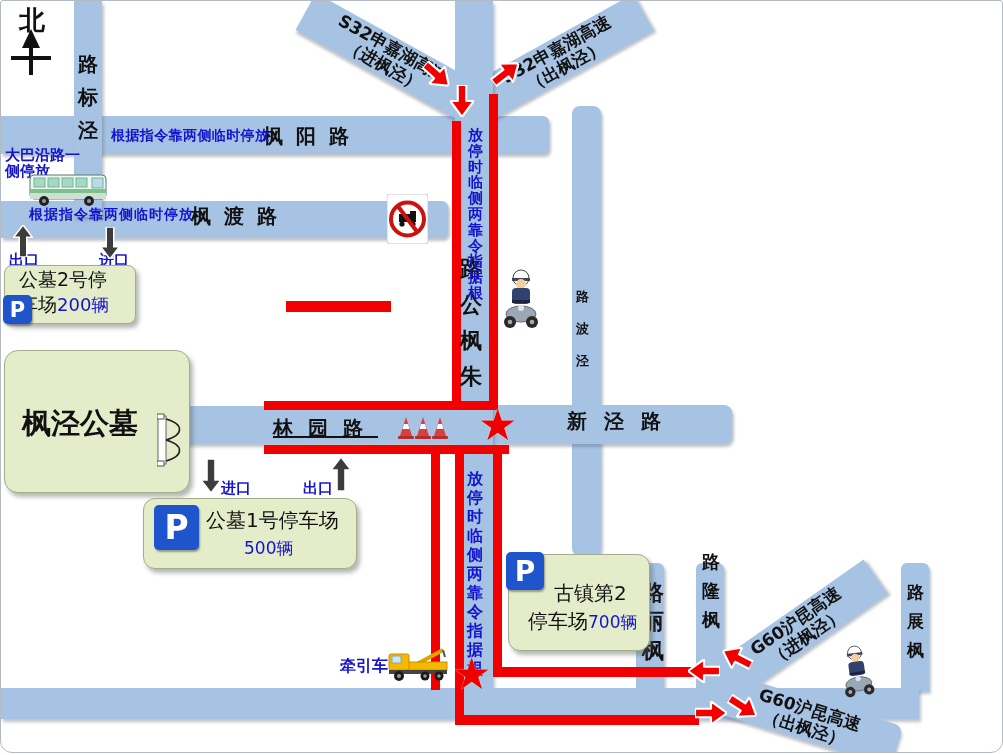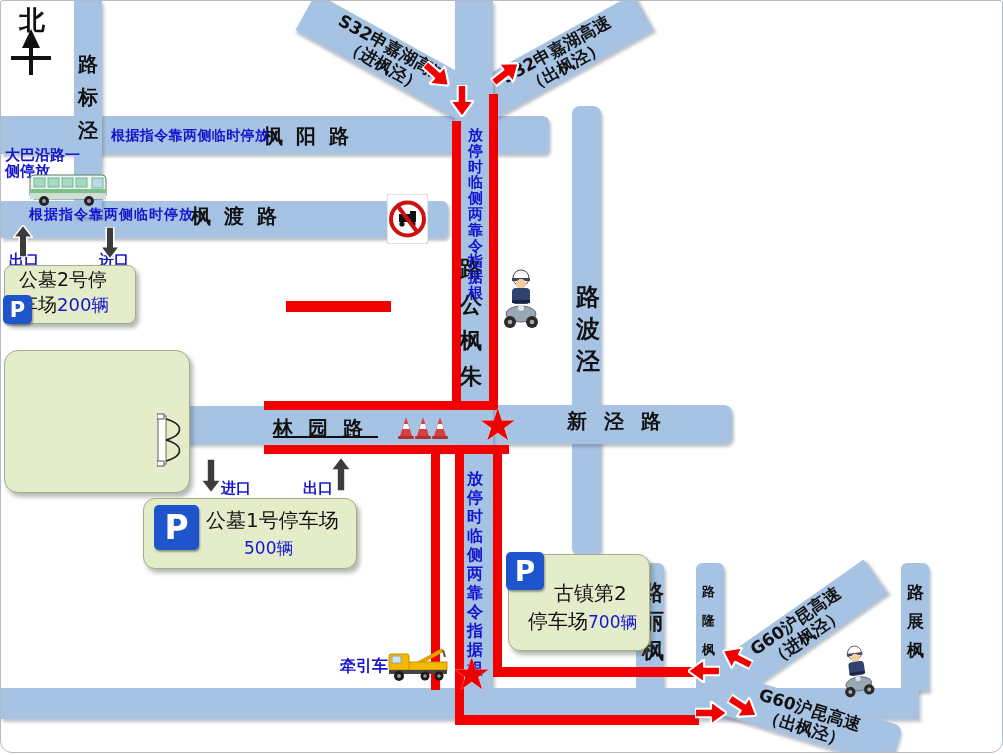--- a/index.html
+++ b/index.html
@@ -90,25 +90,25 @@
       <polygon points="23,0 14,19 32,19" fill="#111"></polygon>
       <rect x="21" y="13" width="4" height="33" fill="#111"></rect>
       <rect x="3" y="27" width="40" height="4" fill="#111"></rect>
     </svg>
   </div>
 
   <div class="vlabel" style="left:77px;top:47px;font-size:20px;line-height:33px;">路标泾</div>
   <div class="rlabel" style="left:262px;top:122px;letter-spacing:13px;">枫阳路</div>
   <div class="rlabel" style="left:190px;top:202px;letter-spacing:13px;">枫渡路</div>
   <div class="vlabel" style="left:459px;top:250px;font-size:22px;line-height:36px;">路公枫朱</div>
-  <div class="vlabel" style="left:575px;top:280px;font-size:24px;line-height:32px;">路波泾</div>
+  <div class="vlabel" style="left:575px;top:280px;font-size:13px;line-height:32px;">路波泾</div>
   <div class="rlabel" style="left:272px;top:414px;letter-spacing:15px;text-decoration:underline;">林园路</div>
   <div class="rlabel" style="left:566px;top:407px;letter-spacing:17px;">新泾路</div>
   <div class="vlabel" style="left:641px;top:577px;font-size:22px;line-height:29px;">路丽枫</div>
-  <div class="vlabel" style="left:701px;top:577px;font-size:13px;line-height:29px;font-family:Liberation Mono, monospace;">路隆枫</div>
+  <div class="vlabel" style="left:701px;top:546px;font-size:18px;line-height:29px;">路隆枫</div>
   <div class="vlabel" style="left:906px;top:577px;font-size:17px;line-height:29px;">路展枫</div>
 
   <div class="note" style="left:110px;top:126px;font-size:14px;letter-spacing:0.4px;">根据指令靠两侧临时停放</div>
   <div class="note" style="left:28px;top:205px;font-size:14px;letter-spacing:1px;">根据指令靠两侧临时停放</div>
   <div class="vnote" style="left:467px;top:127px;font-size:15px;line-height:15.8px;">放停时临侧两靠令指据根</div>
   <div class="vnote" style="left:466px;top:468px;font-size:16px;line-height:19px;">放停时临侧两靠令指据根</div>
   <div class="note" style="left:4px;top:146px;font-size:15px;line-height:16px;">
     <div>大巴沿路一</div>
     <div>侧停放</div>
   </div>
@@ -141,20 +141,21 @@
   </div>
 
   <div class="gbox" style="left:3px;top:264px;width:130px;height:57px;border-radius:8px;"></div>
   <div class="rlabel" style="left:18px;top:266px;font-size:19px;font-weight:normal;">公墓2号停</div>
   <div class="rlabel" style="left:18px;top:291px;font-size:19px;font-weight:normal;">
     <span>车场</span><span class="note" style="position:static;font-size:18px;font-weight:normal;">200辆</span>
   </div>
   <div class="picon" style="left:2px;top:294px;width:29px;height:29px;font-size:21px;">P</div>
 
   <div class="gbox" style="left:3px;top:349px;width:184px;height:141px;border-radius:14px;"></div>
+  <div class="rlabel" style="left:21px;top:403px;font-size:29px;">枫泾公墓</div>
   <div class="icon" style="left:156px;top:412px;">
     <svg width="38" height="54" viewBox="0 0 38 54">
       <rect x="1" y="3" width="8" height="48" fill="#fff" stroke="#666" stroke-width="1"></rect>
       <rect x="0" y="1" width="7" height="5" fill="#fff" stroke="#555" stroke-width="1"></rect>
       <rect x="0" y="48" width="7" height="5" fill="#fff" stroke="#555" stroke-width="1"></rect>
       <path d="M9,6 C27,11 27,22 9,27" fill="none" stroke="#222" stroke-width="1.6"></path>
       <path d="M9,48 C27,43 27,32 9,27" fill="none" stroke="#222" stroke-width="1.6"></path>
     </svg>
   </div>
 

